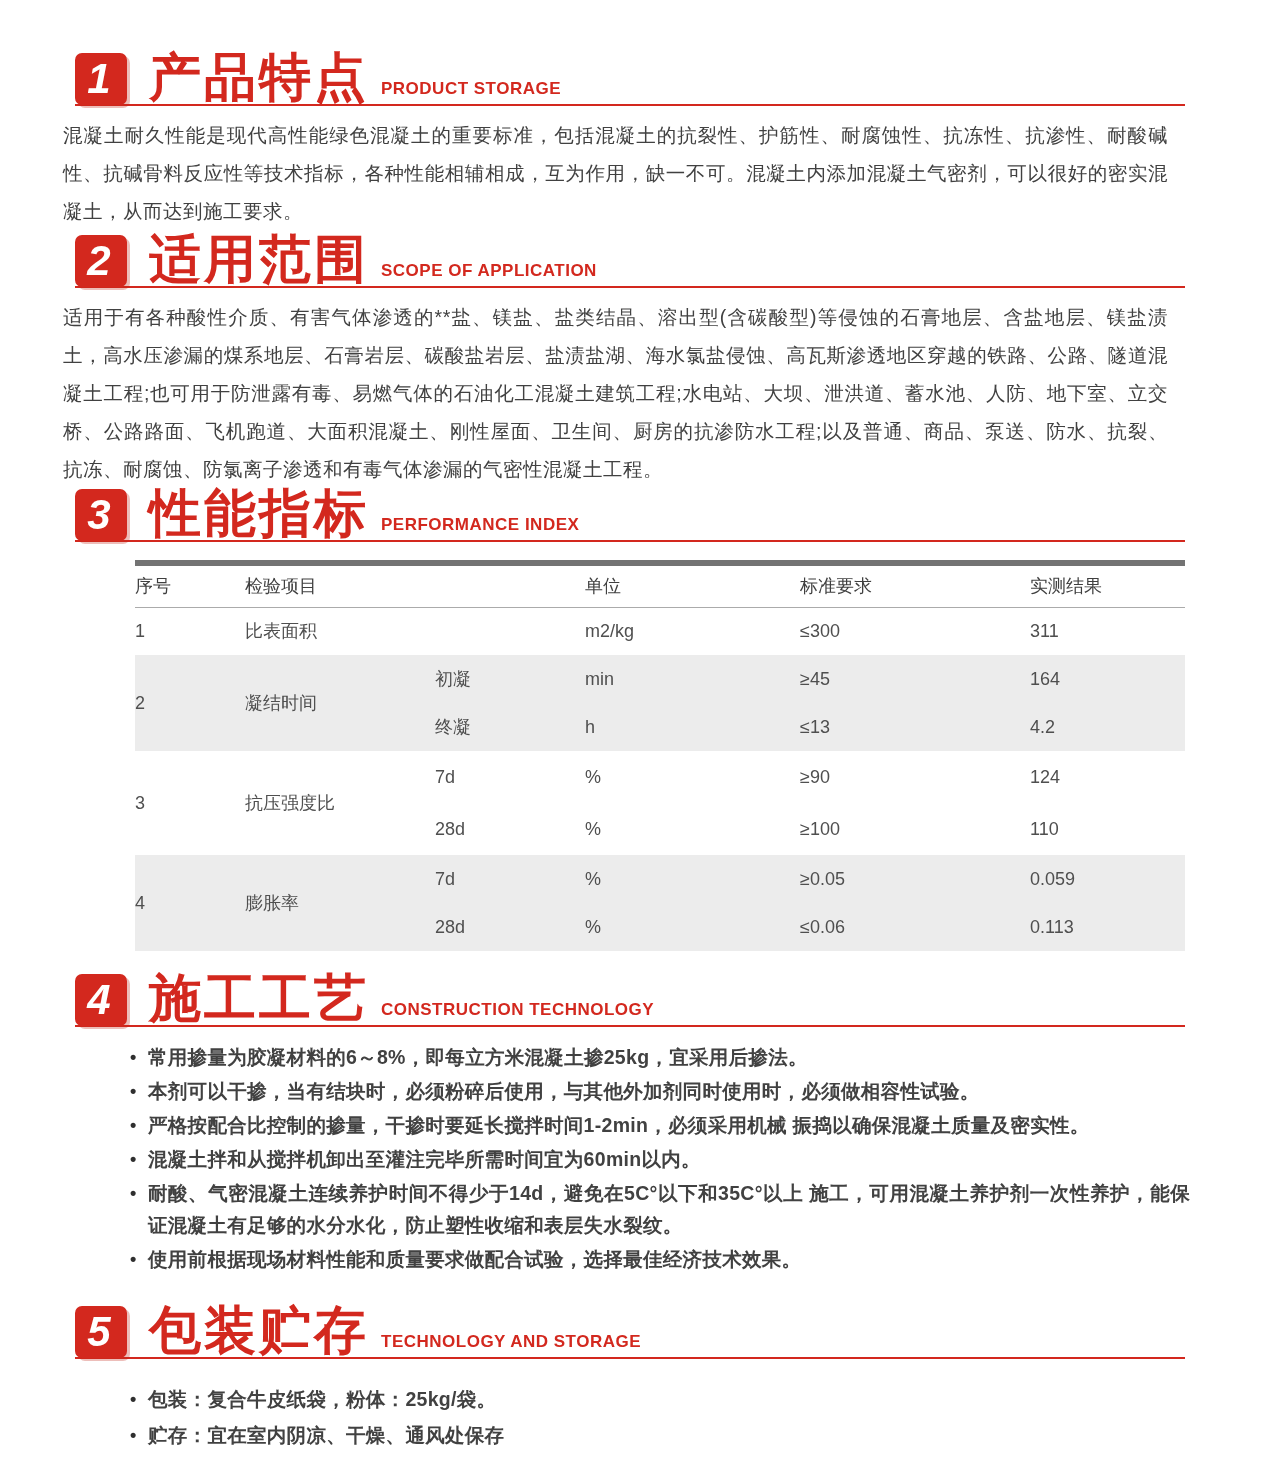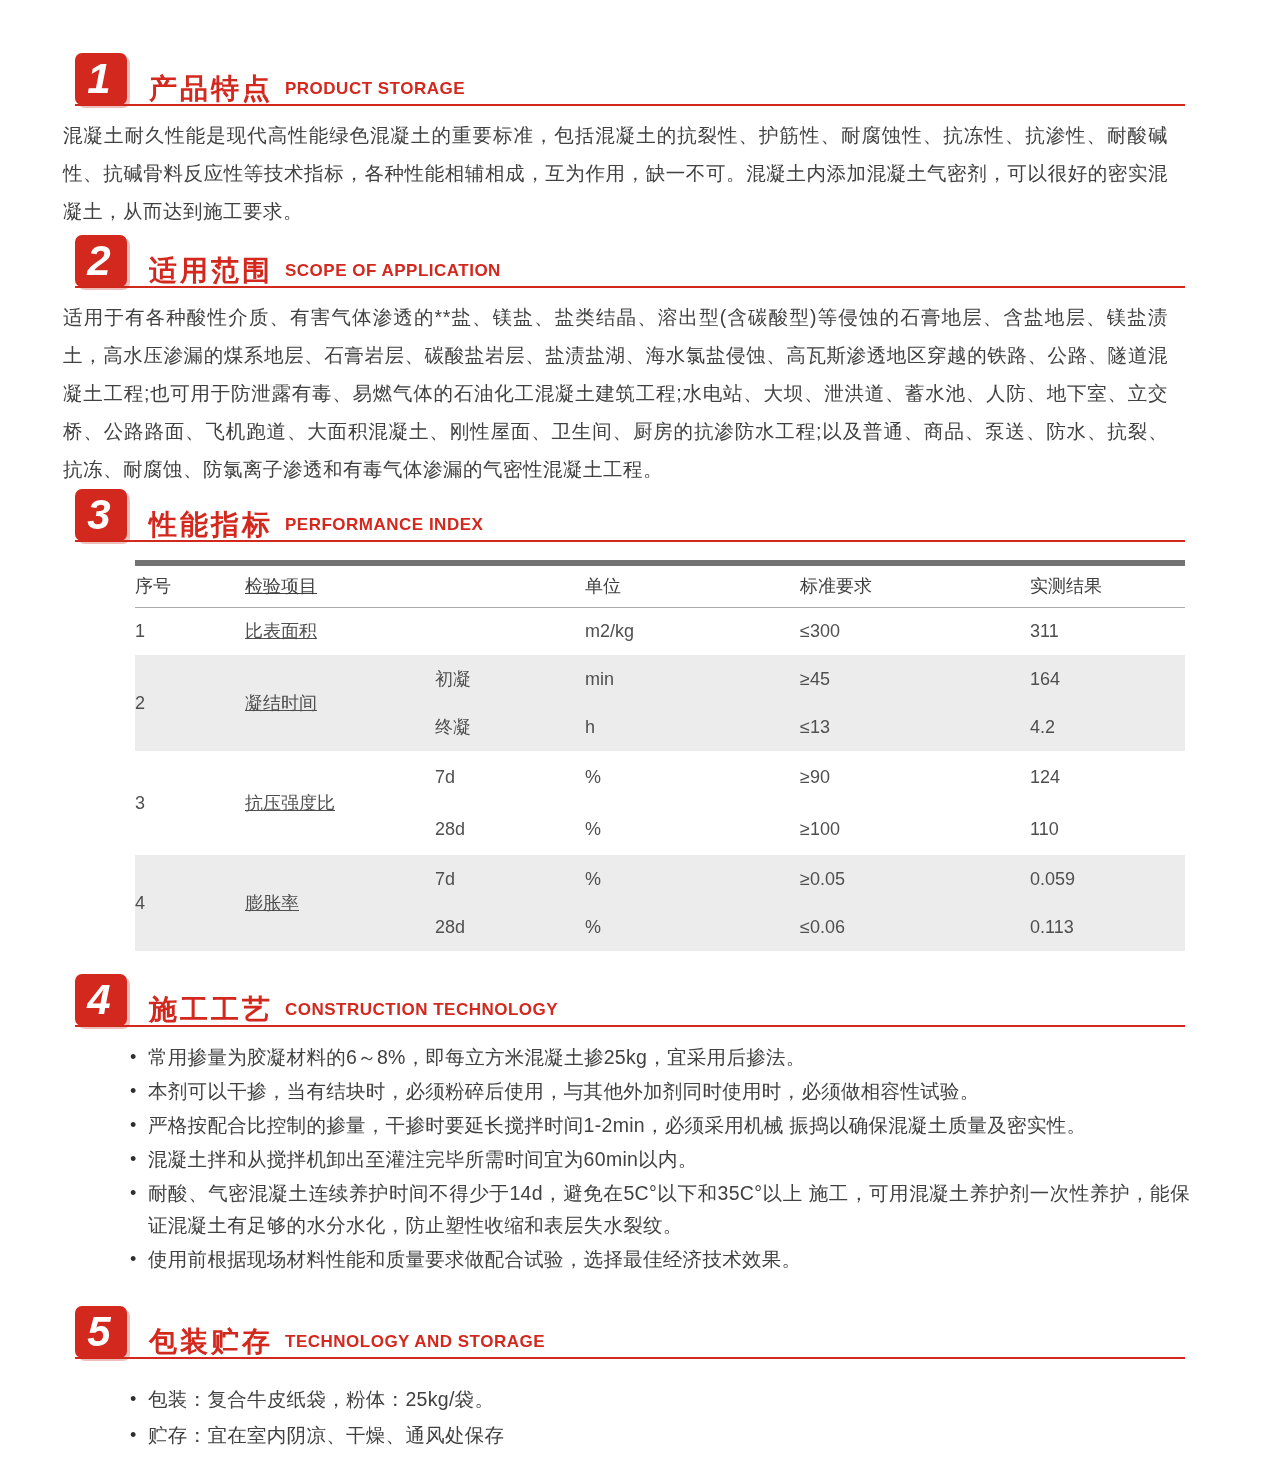--- a/index.html
+++ b/index.html
@@ -33,21 +33,21 @@
     display:flex;align-items:center;justify-content:center;
     box-shadow:3px 3px 0 rgba(196,40,28,.30);
     margin-bottom:-1px;
   }
   .badge span{
     font-size:42px;font-weight:bold;font-style:italic;
     transform:translateX(-2px);
     line-height:1;
   }
   .title-zh{
-    font-size:28px;font-weight:bold;color:var(--accent);
+    font-size:52px;font-weight:bold;color:var(--accent);
     margin:14px 0 1px 22px;letter-spacing:3px;line-height:1;
   }
   .title-en{
     font-size:17px;font-weight:bold;color:var(--accent);
     margin:0 0 7px 12px;letter-spacing:.5px;line-height:1;
   }
 
   
   .body-text{
     margin:10px 112px 0 63px;
@@ -69,32 +69,33 @@
     font-weight:normal;color:#3f3f3f;
     text-align:left;height:44px;
     border-bottom:1px solid #ababab;
     padding:0;
   }
   table.perf td{
     text-align:left;padding:0;height:48px;
     vertical-align:middle;
   }
   .col-no{width:110px;padding-left:32px;}
-  .col-item{width:190px;padding-left:10px;text-decoration:underline;}
+  .col-item{width:190px;padding-left:10px;}
   .col-sub{width:150px;padding-left:25px;}
   .col-unit{width:215px;padding-left:10px;}
   .col-std{width:230px;padding-left:10px;}
   .col-res{width:155px;padding-left:10px;}
   tr.band{background:var(--band);}
   table.perf td.tall{height:52px;}
 
   
   ul.bullets{
     list-style:none;margin:14px 90px 0 128px;padding:0;
     color:var(--body-ink);
+    font-weight:bold;
   }
   ul.bullets li{
     position:relative;
     padding-left:20px;
     font-size:19.5px;line-height:32px;
     margin-bottom:2px;
     text-align:justify;
     letter-spacing:.3px;
   }
   ul.bullets li::before{

